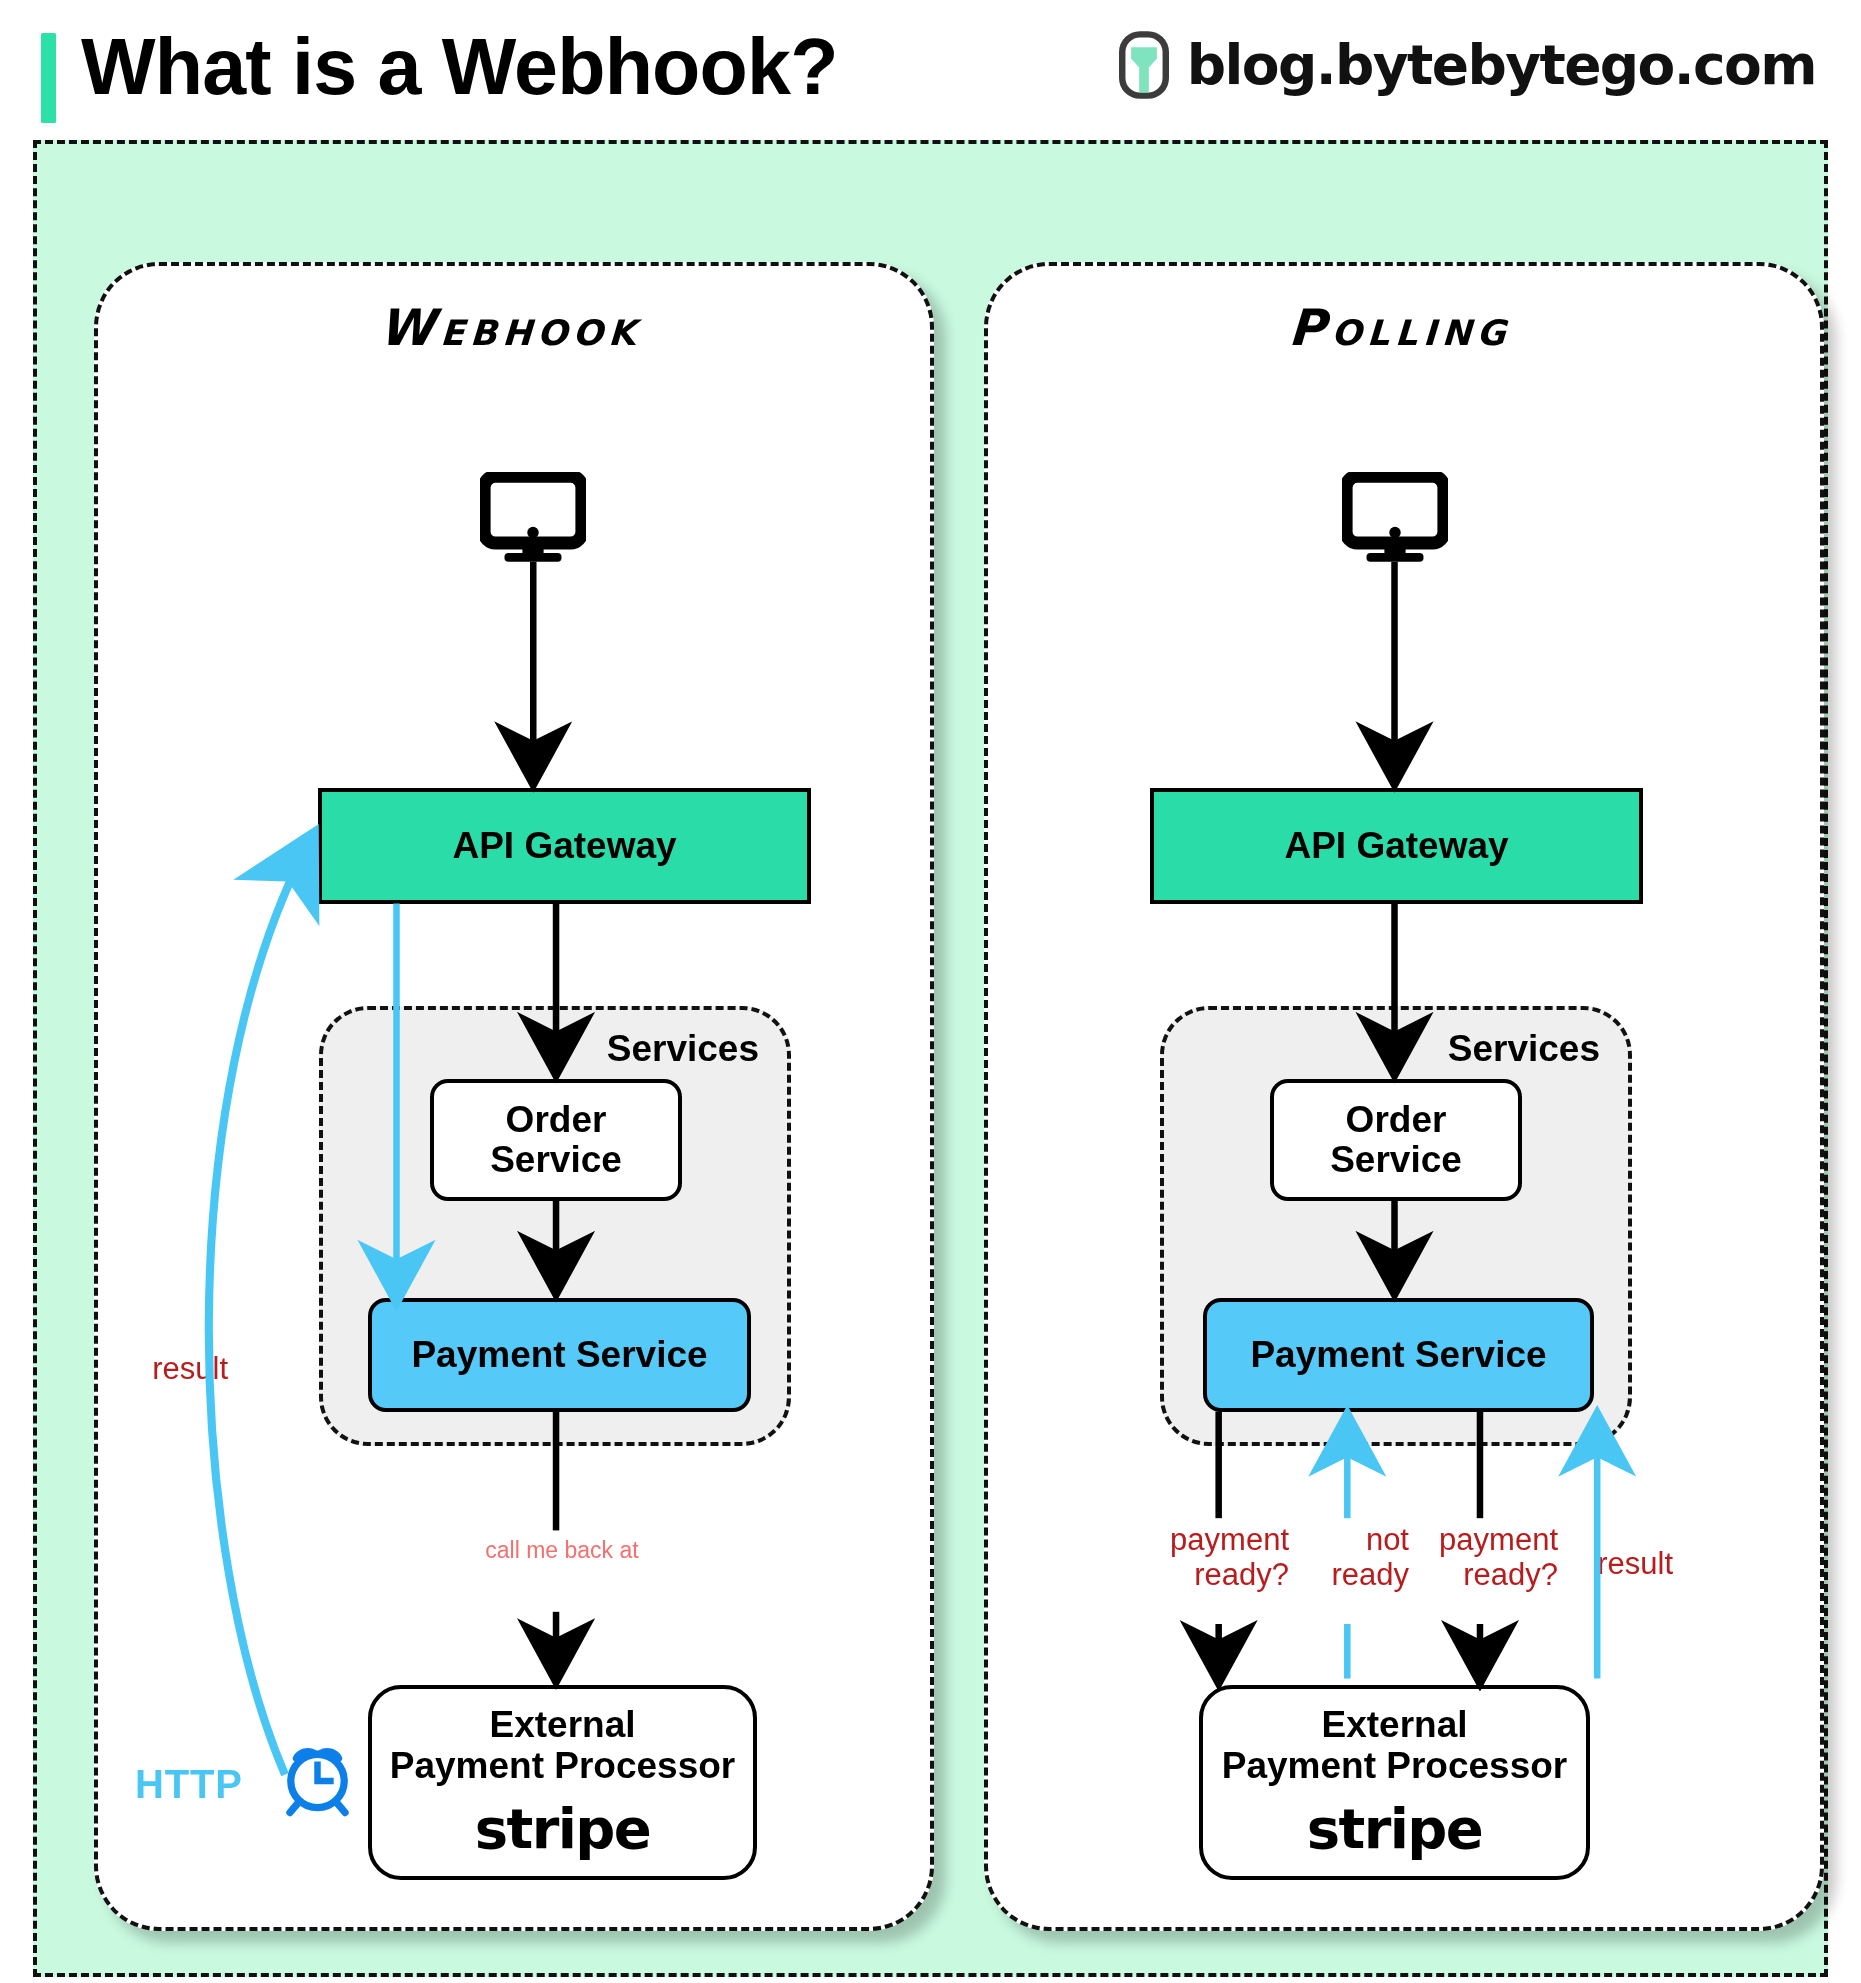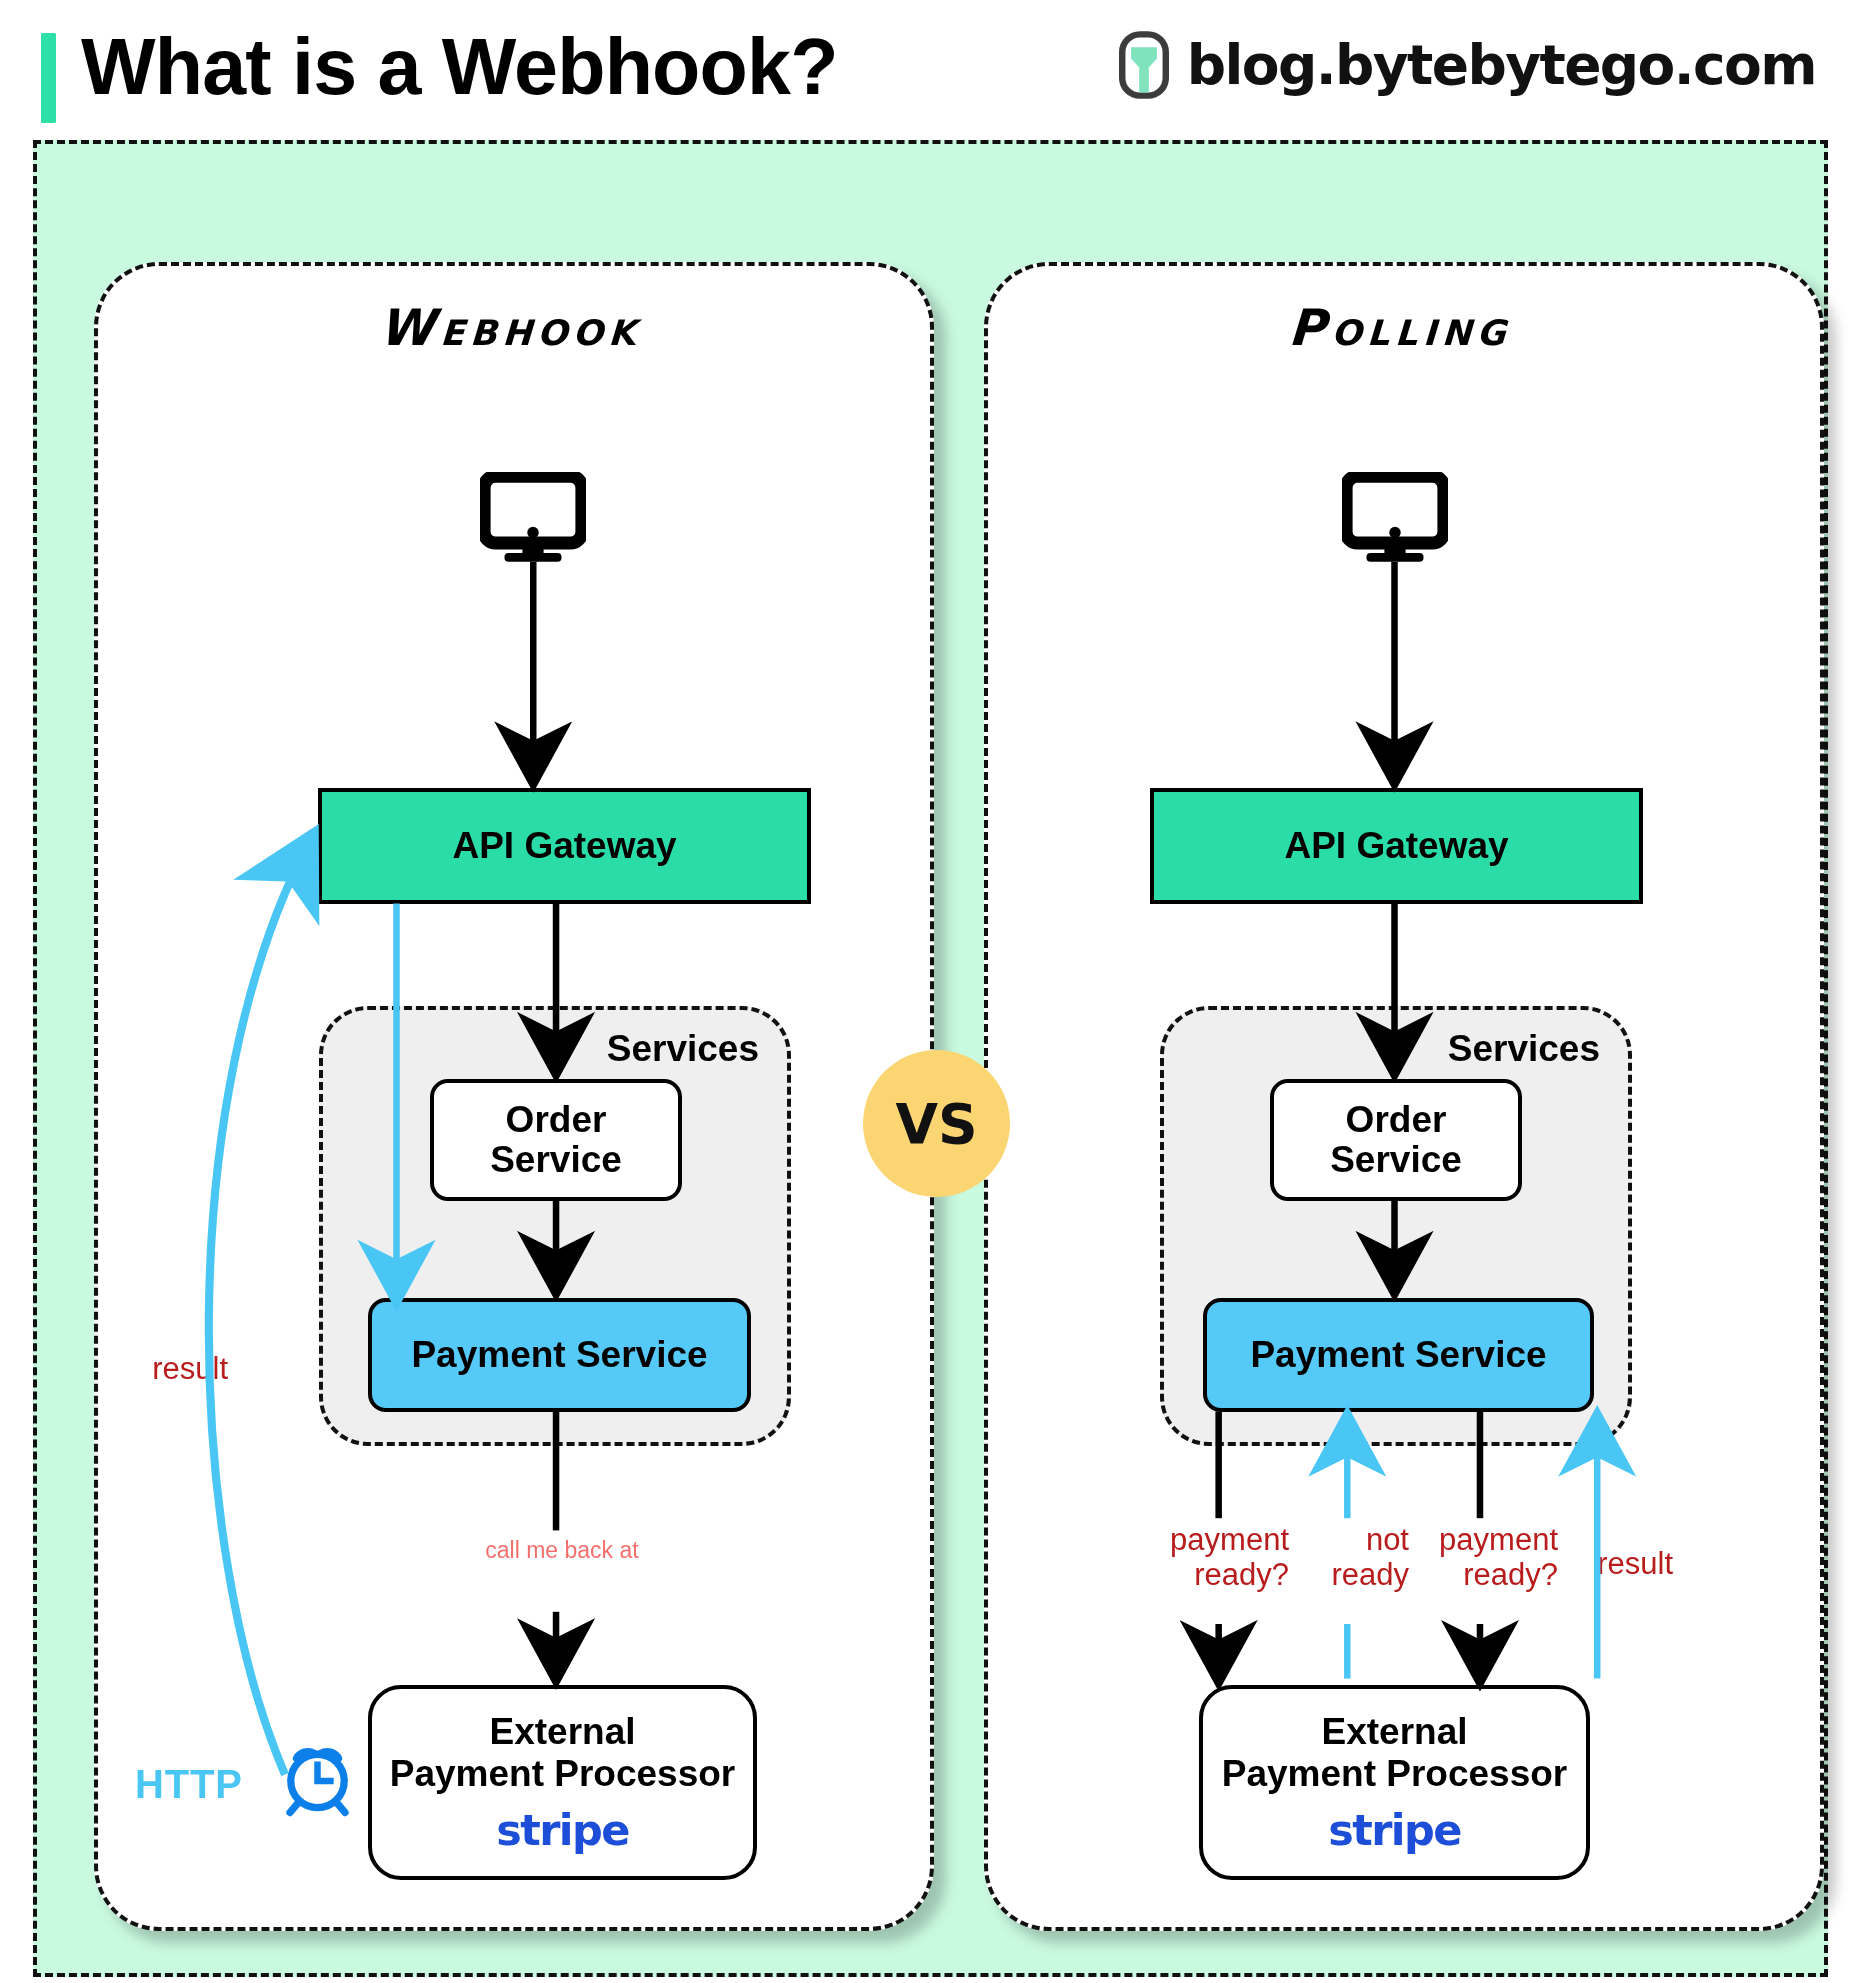--- a/index.html
+++ b/index.html
@@ -41,21 +41,21 @@
   .svc-label{position:absolute;right:28px;top:18px;font-size:37px;font-weight:bold;color:#000;}
   .order{position:absolute;background:#fff;border:4.1px solid #000;border-radius:18px;
          box-sizing:border-box;display:flex;flex-direction:column;align-items:center;
          justify-content:center;font-size:37px;font-weight:bold;color:#000;line-height:1.08;}
   .pay{position:absolute;background:#55C9F7;border:4.1px solid #000;border-radius:18px;
        box-sizing:border-box;display:flex;align-items:center;justify-content:center;
        font-size:37px;font-weight:bold;color:#000;}
   .proc{position:absolute;background:#fff;border:4.1px solid #000;border-radius:33px;
         box-sizing:border-box;display:flex;flex-direction:column;align-items:center;
         justify-content:center;font-size:37px;font-weight:bold;color:#000;line-height:1.12;}
-  .stripe-wm{color:#1d4ed8;font-size:43px;font-weight:bold;letter-spacing:-1.6px;margin-top:11.4px;
+  .stripe-wm{color:#000000;font-size:56px;font-weight:bold;letter-spacing:-1.6px;margin-top:11.4px;
              font-family:"DejaVu Sans",sans-serif;}
 
   
   .callback{position:absolute;text-align:center;color:#F4706E;font-size:23px;line-height:1.18;
             white-space:nowrap;}
   .lbl{position:absolute;font-size:31px;color:#b91c1c;text-align:right;line-height:1.12;}
   .http-lbl{position:absolute;font-size:40px;font-weight:bold;color:#4AC6F5;letter-spacing:0.8px;margin-top:40px;}
 
   
   .vs{position:absolute;left:863px;top:1050px;width:147px;height:147px;border-radius:50%;
@@ -187,23 +187,20 @@
     <div>ready</div>
   </div>
   <div class="lbl" style="left:1407px;top:1523px;width:151px;">
     <div>payment</div>
     <div>ready?</div>
   </div>
   <div class="lbl" style="left:1551px;top:1547px;width:122px;">
     <div>result</div>
   </div>
 
-  <div class="vs">
-    <span>VS</span>
-  </div>
 
   <svg class="ovl" viewBox="0 0 2286 2436" width="1861" height="1983">
     <defs>
       <marker id="abk" markerWidth="12" markerHeight="12" refX="9" refY="6" orient="auto">
         <path d="M0,0 L11,6 L0,12 L3,6 Z" fill="#000"></path>
       </marker>
       <marker id="ablue" markerWidth="12" markerHeight="12" refX="9" refY="6" orient="auto">
         <path d="M0,0 L11,6 L0,12 L3,6 Z" fill="#4AC6F5"></path>
       </marker>
     </defs>

